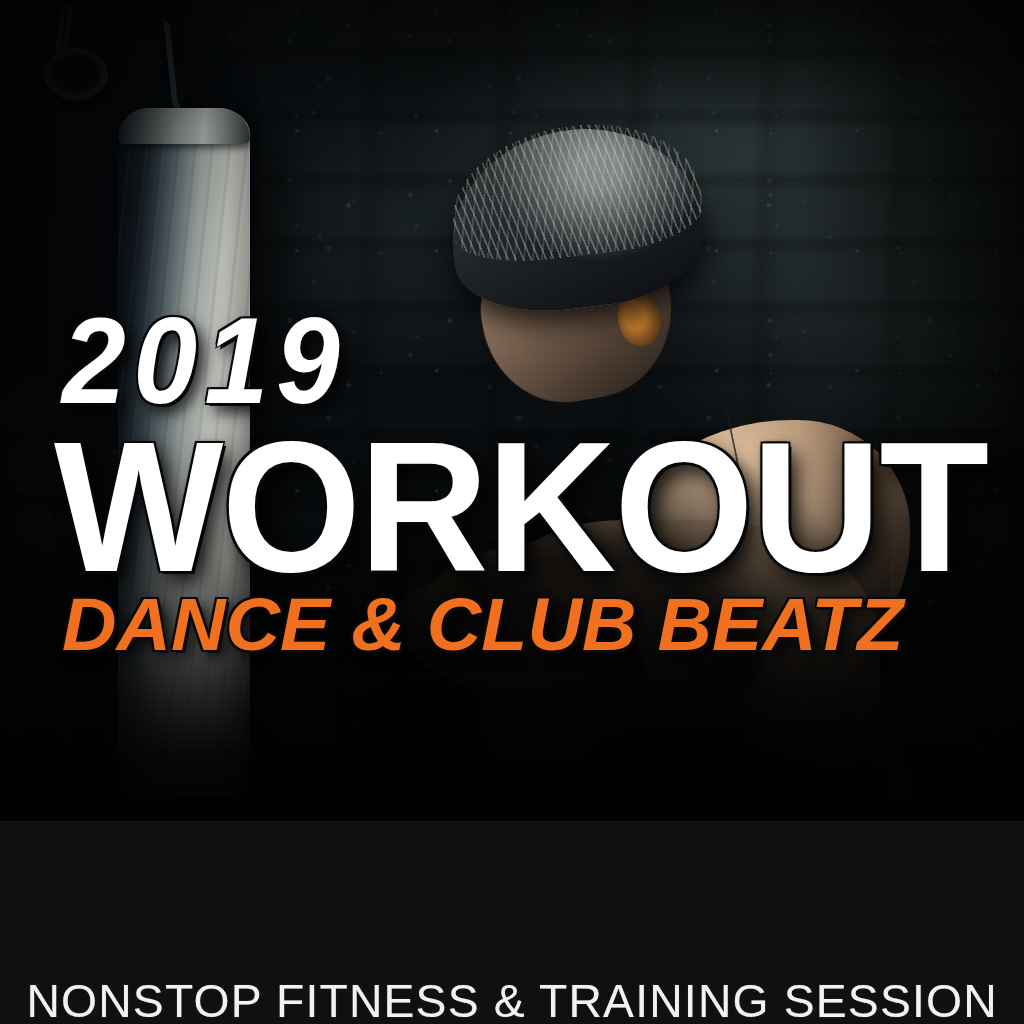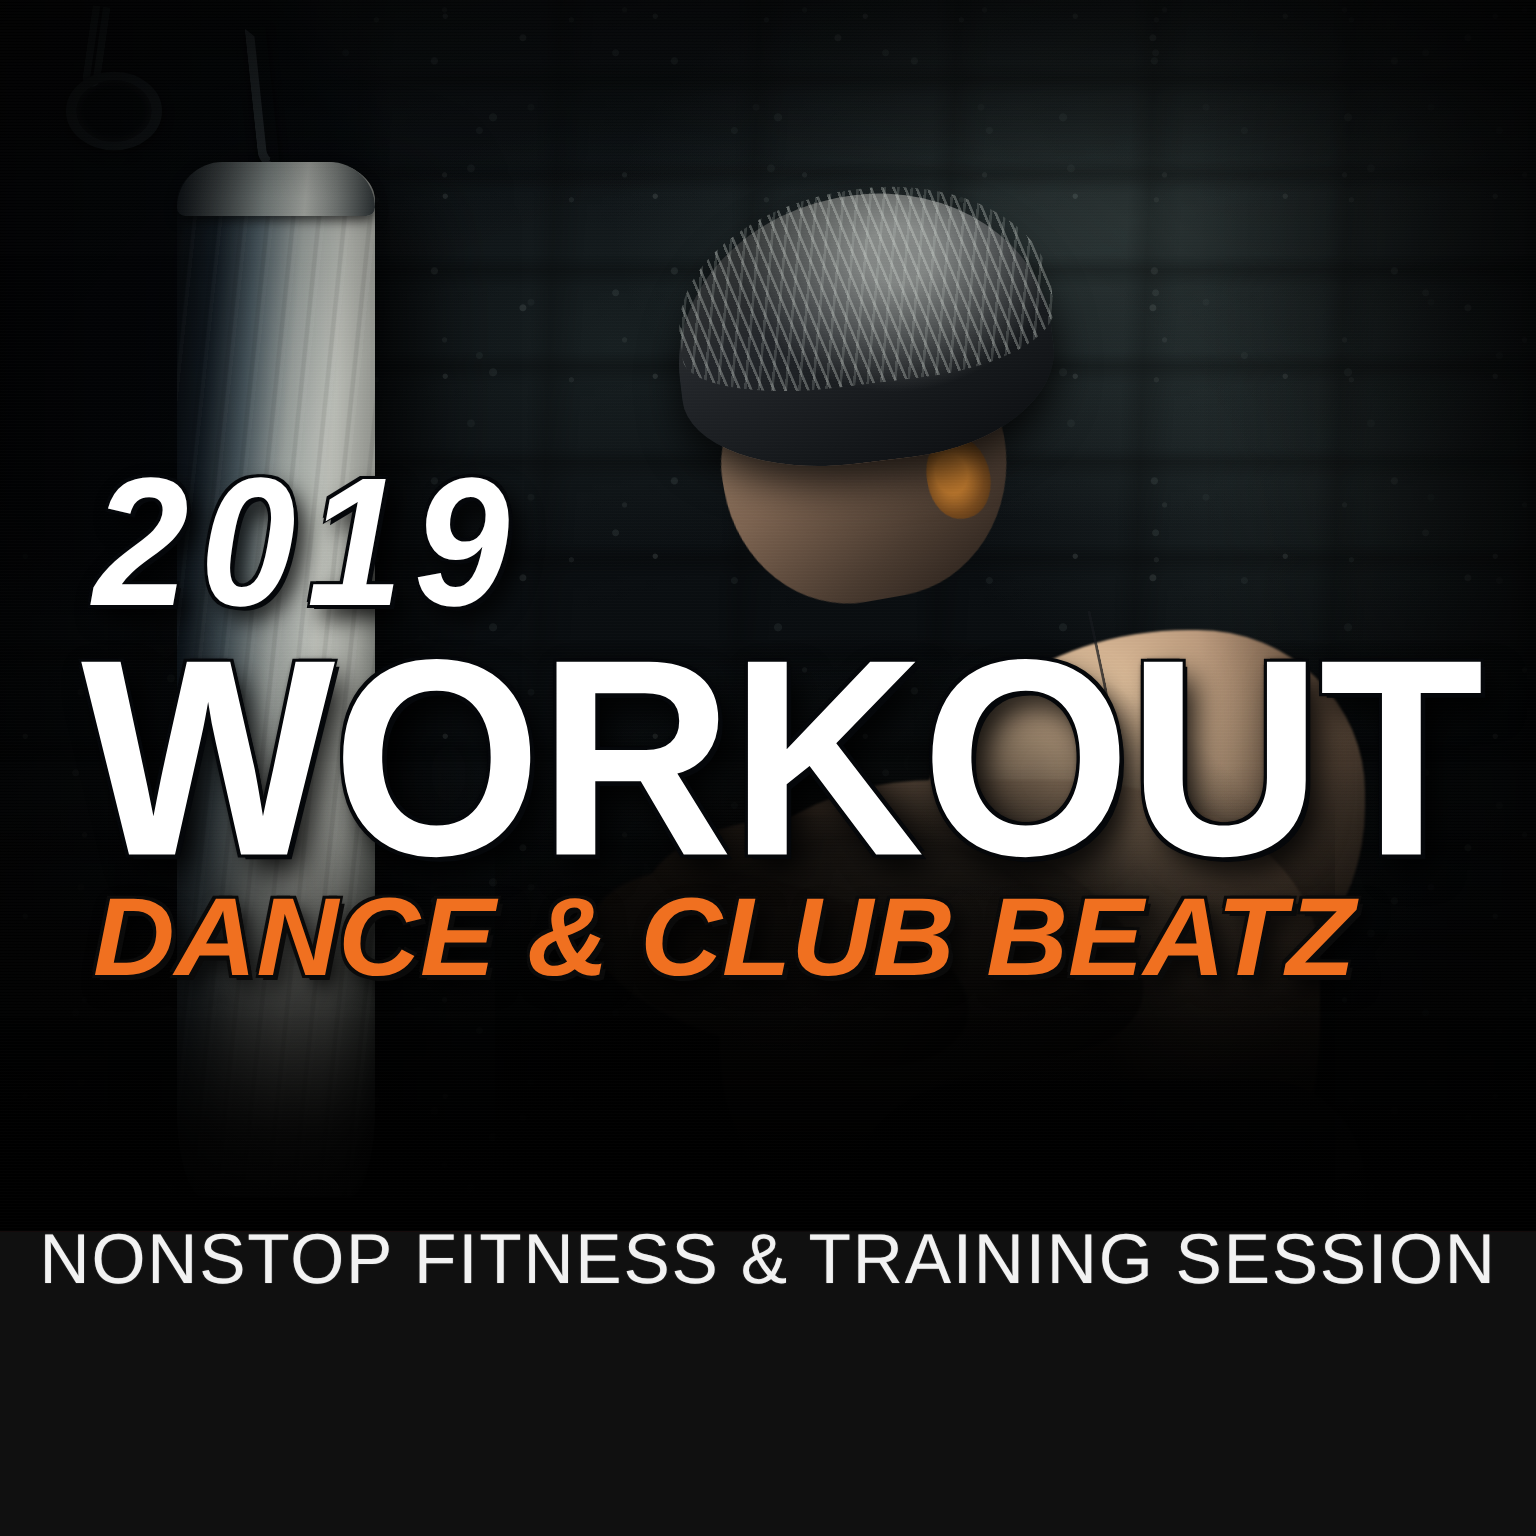--- a/index.html
+++ b/index.html
@@ -282,21 +282,21 @@
       3px 3px 0 #0a0a0a, -2px -2px 0 #0a0a0a, 2px -2px 0 #0a0a0a, -2px 2px 0 #0a0a0a,
       0 0 3px #000, 6px 7px 14px rgba(0,0,0,.95);
     white-space:nowrap;
   }
 
   
   #bottom-banner{
     position:absolute; left:0; top:821px;
     width:1024px; height:203px;
     background:#101010;
-    display:flex; align-items:flex-start; justify-content:center;
+    display:flex; align-items:flex-end; justify-content:center;
   }
   .t-tagline{
     font-family:"Liberation Sans", sans-serif;
     font-weight:400;
     font-size:47px; line-height:1;
     letter-spacing:1.2px;
     color:#f2f2f2;
     white-space:nowrap;
     transform:scaleX(.985);
     text-shadow:0 0 1px rgba(255,255,255,.35);

